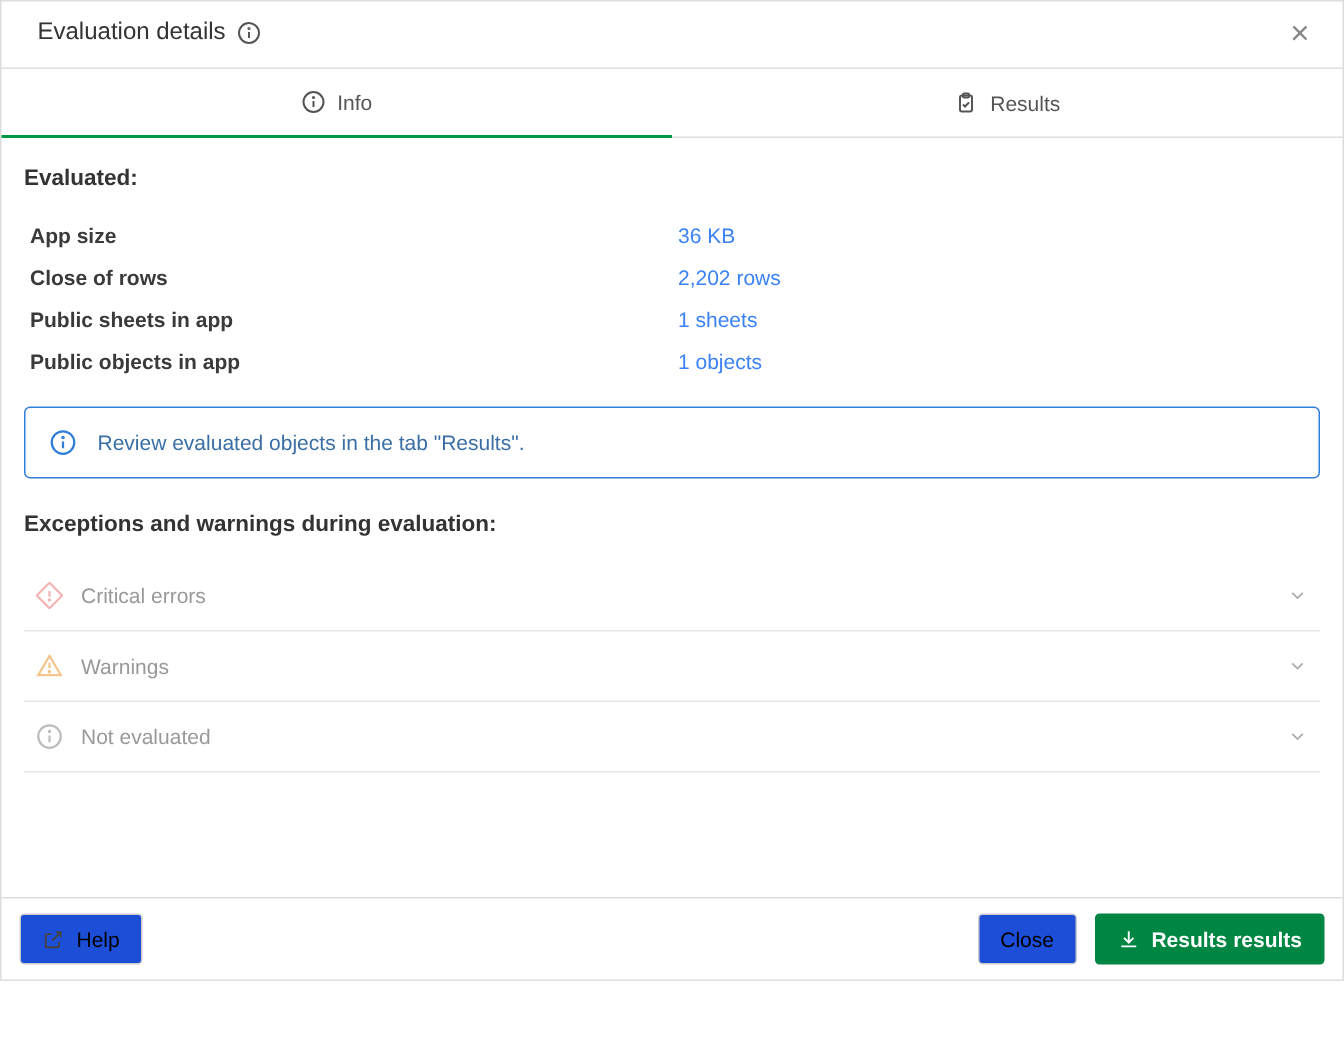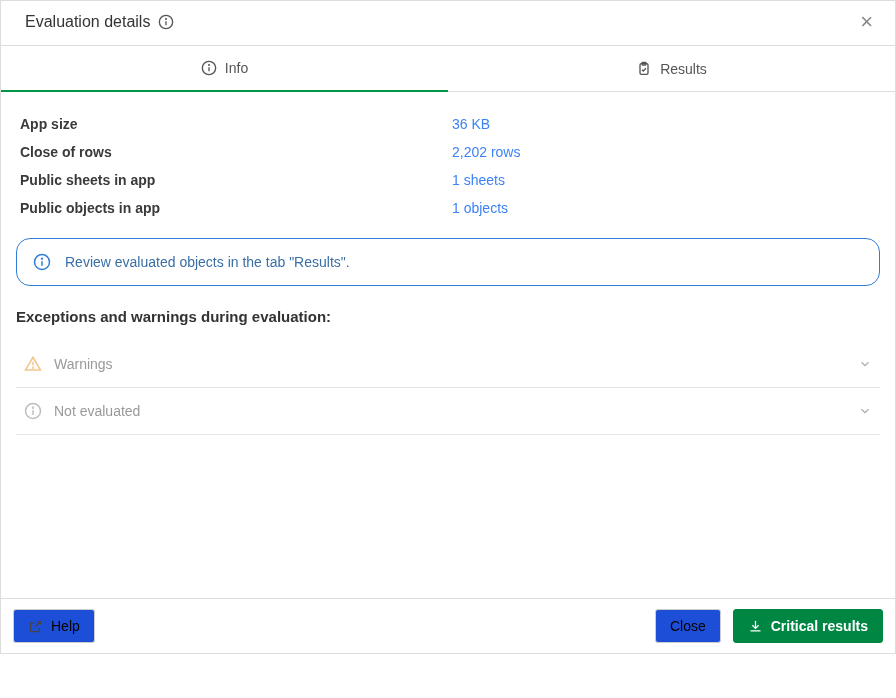--- a/index.html
+++ b/index.html
@@ -31,21 +31,21 @@
     gap: 8px; padding: 14px 0; cursor: pointer; font-size: 14px; color: #555;
   }
   .tab.active { border-bottom: 2px solid #009845; margin-bottom: -1px; }
   
   .body { flex: 1; overflow: auto; padding: 18px 15px 0 15px; }
   .sec-title { font-weight: 700; font-size: 15px; color: #333; margin-bottom: 16px; }
   .kv { display: flex; font-size: 14px; color: #3a3a3a; padding: 6px 4px; }
   .kv .k { width: 432px; font-weight: 600; }
   .kv .v { color: #3b82f6; }
   .infobar {
-    margin-top: 16px; border: 1px solid #2f7ed8; border-radius: 14px;
+    margin-top: 16px; border: 1px solid #2f7ed8; border-radius: 4px;
     display: flex; align-items: center; gap: 14px;
     padding: 14px 16px; font-size: 14px; color: #3a6fa5;
   }
   .sec2 { margin-top: 22px; }
   .acc {
     display: flex; align-items: center; justify-content: space-between;
     padding: 14px 8px; border-bottom: 1px solid #e5e5e5;
     font-size: 14px; color: #999;
   }
   .acc-left { display: flex; align-items: center; gap: 12px; }
@@ -103,20 +103,21 @@
           <rect x="6" y="4" width="12" height="16" rx="2"></rect>
           <rect x="9" y="2" width="6" height="4" rx="1"></rect>
           <path d="M9 13 l2 2 l4 -4"></path>
         </svg>
       </span>
       <span>Results</span>
     </div>
   </div>
 
   <div class="body">
+    <div class="sec-title">Evaluated:</div>
 
     <div class="kv">
       <div class="k">App size</div>
       <div class="v">36 KB</div>
     </div>
     <div class="kv">
       <div class="k">Close of rows</div>
       <div class="v">2,202 rows</div>
     </div>
     <div class="kv">
@@ -135,20 +136,37 @@
             <line x1="12" y1="11" x2="12" y2="17"></line>
             <circle cx="12" cy="7.5" r="0.6" fill="#2f7ed8"></circle>
         </svg>
       </span>
       <span>Review evaluated objects in the tab "Results".</span>
     </div>
 
     <div class="sec2">
       <div class="sec-title">Exceptions and warnings during evaluation:</div>
 
+      <div class="acc">
+        <div class="acc-left">
+          <span class="ico">
+            <svg width="18" height="18" viewBox="0 0 24 24" fill="none" stroke="#f4b4b4" stroke-width="2">
+              <rect x="4" y="4" width="16" height="16" transform="rotate(45 12 12)"></rect>
+              <line x1="12" y1="8" x2="12" y2="13"></line>
+              <circle cx="12" cy="16" r="0.6" fill="#f4b4b4"></circle>
+            </svg>
+          </span>
+          <span>Critical errors</span>
+        </div>
+        <span class="chev ico">
+          <svg width="14" height="14" viewBox="0 0 24 24" fill="none" stroke="#aaa" stroke-width="2">
+              <path d="M6 9l6 6 6-6"></path>
+            </svg>
+        </span>
+      </div>
 
       <div class="acc">
         <div class="acc-left">
           <span class="ico">
             <svg width="18" height="18" viewBox="0 0 24 24" fill="none" stroke="#f3c58c" stroke-width="2">
               <path d="M12 3 L22 20 H2 Z"></path>
               <line x1="12" y1="9" x2="12" y2="14"></line>
               <circle cx="12" cy="17" r="0.6" fill="#f3c58c"></circle>
             </svg>
           </span>
@@ -197,17 +215,17 @@
         <span>Close</span>
       </button>
       <button class="btn btn-primary">
         <span class="ico">
           <svg width="15" height="15" viewBox="0 0 24 24" fill="none" stroke="#fff" stroke-width="2">
             <path d="M12 3 V14"></path>
               <path d="M7 10 L12 15 L17 10"></path>
               <path d="M4 19 H20"></path>
           </svg>
         </span>
-        <span>Critical results</span>
+        <span>Results results</span>
       </button>
     </div>
   </div>
 </div>
 
 </body></html>

